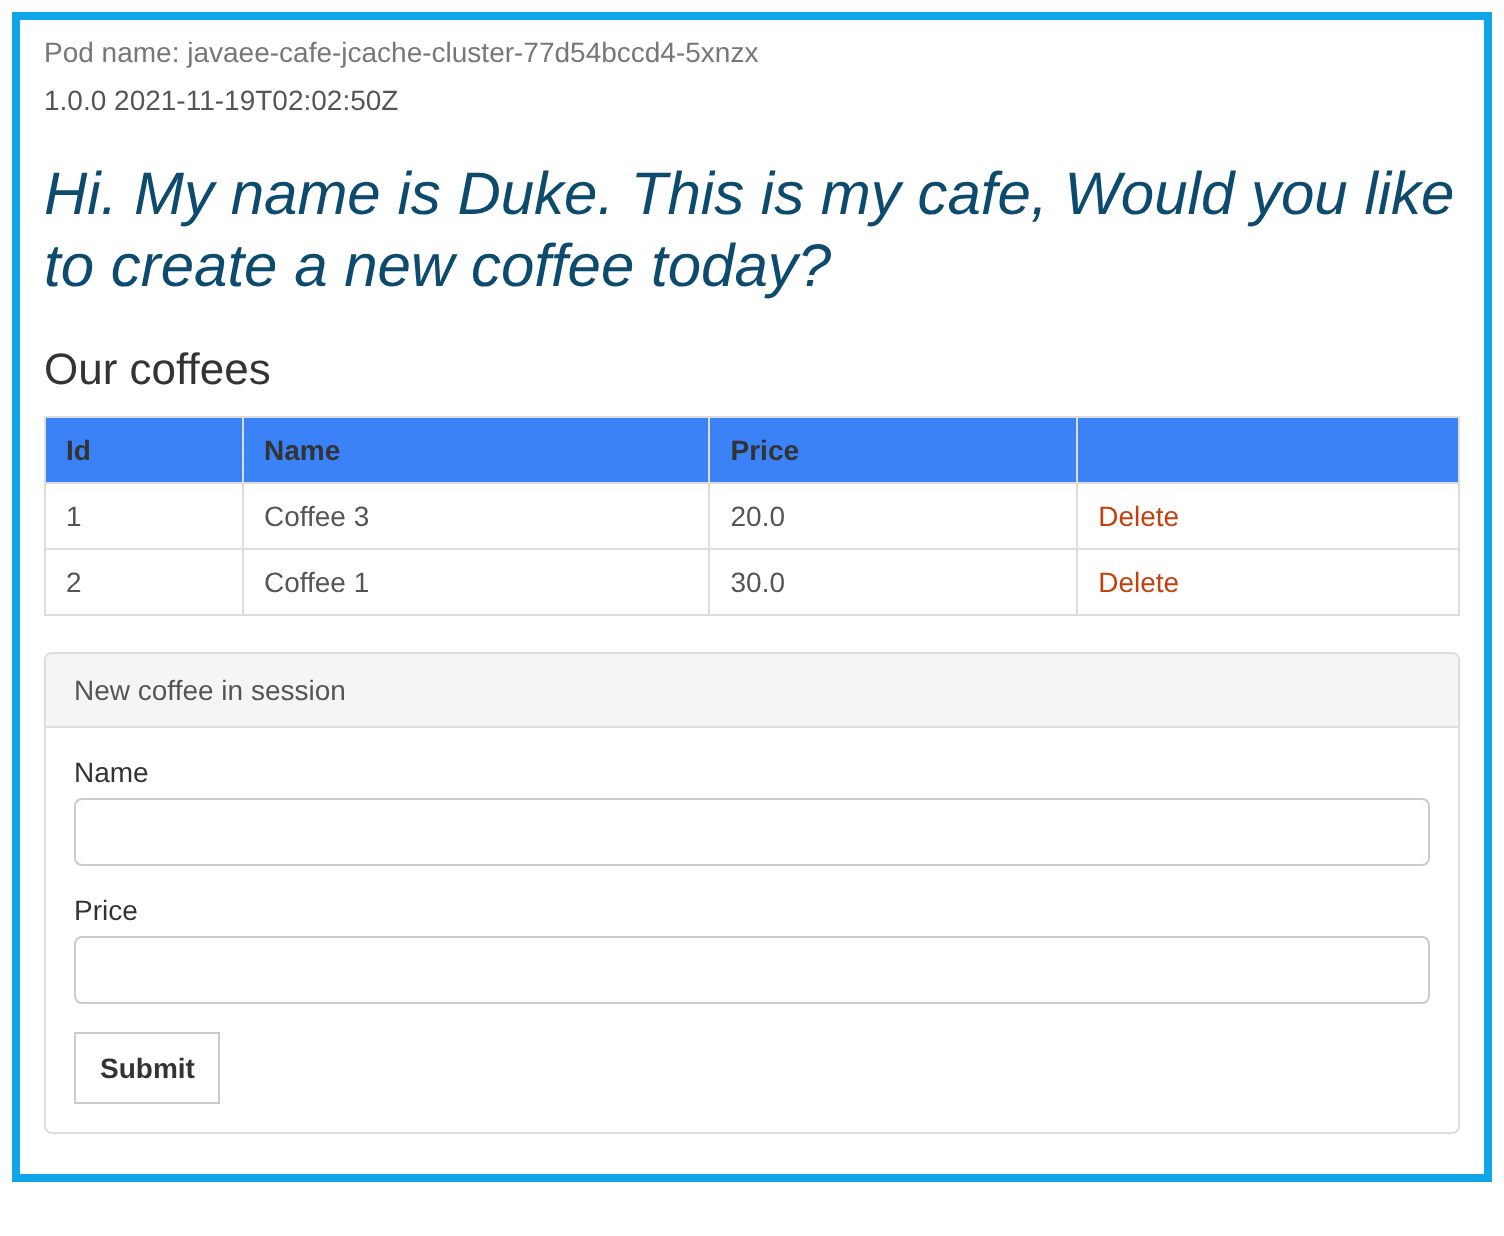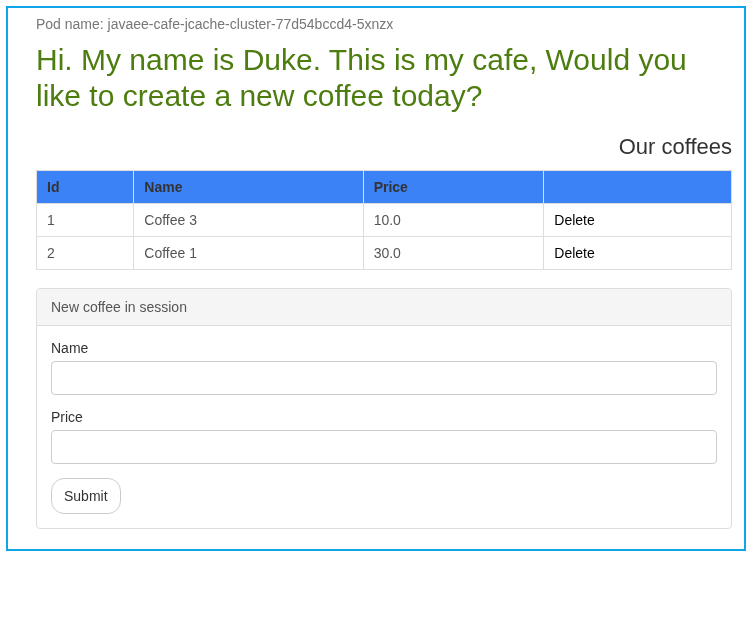--- a/index.html
+++ b/index.html
@@ -5,47 +5,47 @@
   * { box-sizing: border-box; }
   body {
     margin: 0;
     padding: 6px;
     font-family: "Helvetica Neue", Helvetica, Arial, sans-serif;
     font-size: 14px;
     color: #333;
     background: #fff;
   }
   .container {
-    border: 2px solid #0ea5e9;
-    padding: 6px 12px 20px 28px;
+    border: 4px solid #0ea5e9;
+    padding: 6px 12px 20px 12px;
     background: #fff;
   }
   .pod-name {
     color: #777;
     font-size: 14px;
     margin: 2px 0 8px 0;
   }
   .build-info {
     color: #555;
     font-size: 14px;
     margin-bottom: 22px;
   }
   h1.heading {
     font-size: 30px;
     font-weight: 500;
     margin: 10px 0 20px 0;
     line-height: 1.2;
-    color: #4d7c0f;
+    color: #0c4a6e;
+    font-style: italic;
   }
   h2.subheading {
     font-size: 22px;
     font-weight: 500;
     margin: 0 0 10px 0;
     color: #333;
-    text-align: right;
   }
   table.coffees {
     width: 100%;
     border-collapse: collapse;
     border: 1px solid #8c8c8c;
     margin-bottom: 18px;
   }
   table.coffees th, table.coffees td {
     border: 1px solid #ddd;
     padding: 8px 10px;
@@ -55,21 +55,21 @@
   }
   table.coffees th {
     font-weight: 700;
     color: #333;
     background: #3b82f6;
   }
   table.coffees td {
     color: #555;
   }
   table.coffees a.delete {
-    color: #000000;
+    color: #c2410c;
     text-decoration: none;
     cursor: pointer;
   }
   .panel {
     border: 1px solid #ddd;
     border-radius: 4px;
     margin-top: 10px;
   }
   .panel-heading {
     background: #f5f5f5;
@@ -103,23 +103,24 @@
     border-radius: 4px;
   }
   .btn {
     display: inline-block;
     padding: 7px 12px;
     font-size: 14px;
     line-height: 1.42857143;
     text-align: center;
     cursor: pointer;
     border: 1px solid #ccc;
-    border-radius: 13px;
+    border-radius: 0;
     background: #fff;
     color: #333;
+    font-weight: bold;
   }
   .submit-count {
     margin-top: 14px;
     font-size: 14px;
     color: #333;
   }
   .col-id    { width: 14%; }
   .col-name  { width: 33%; }
   .col-price { width: 26%; }
   .col-act   { width: 27%; }
@@ -127,39 +128,40 @@
 </head>
 <body>
 
 <div class="container">
 
   <div class="pod-name">
     <span>Pod name:</span>
     <span>javaee-cafe-jcache-cluster-77d54bccd4-5xnzx</span>
   </div>
 
+  <div class="build-info">1.0.0 2021-11-19T02:02:50Z</div>
 
   <h1 class="heading">Hi. My name is Duke. This is my cafe, Would you like to create a new coffee today?</h1>
 
   <h2 class="subheading">Our coffees</h2>
 
   <table class="coffees">
     <thead>
       <tr>
         <th class="col-id">Id</th>
         <th class="col-name">Name</th>
         <th class="col-price">Price</th>
         <th class="col-act"></th>
       </tr>
     </thead>
     <tbody>
       <tr>
         <td>1</td>
         <td>Coffee 3</td>
-        <td>10.0</td>
+        <td>20.0</td>
         <td>
           <a class="delete">Delete</a>
         </td>
       </tr>
       <tr>
         <td>2</td>
         <td>Coffee 1</td>
         <td>30.0</td>
         <td>
           <a class="delete">Delete</a>

